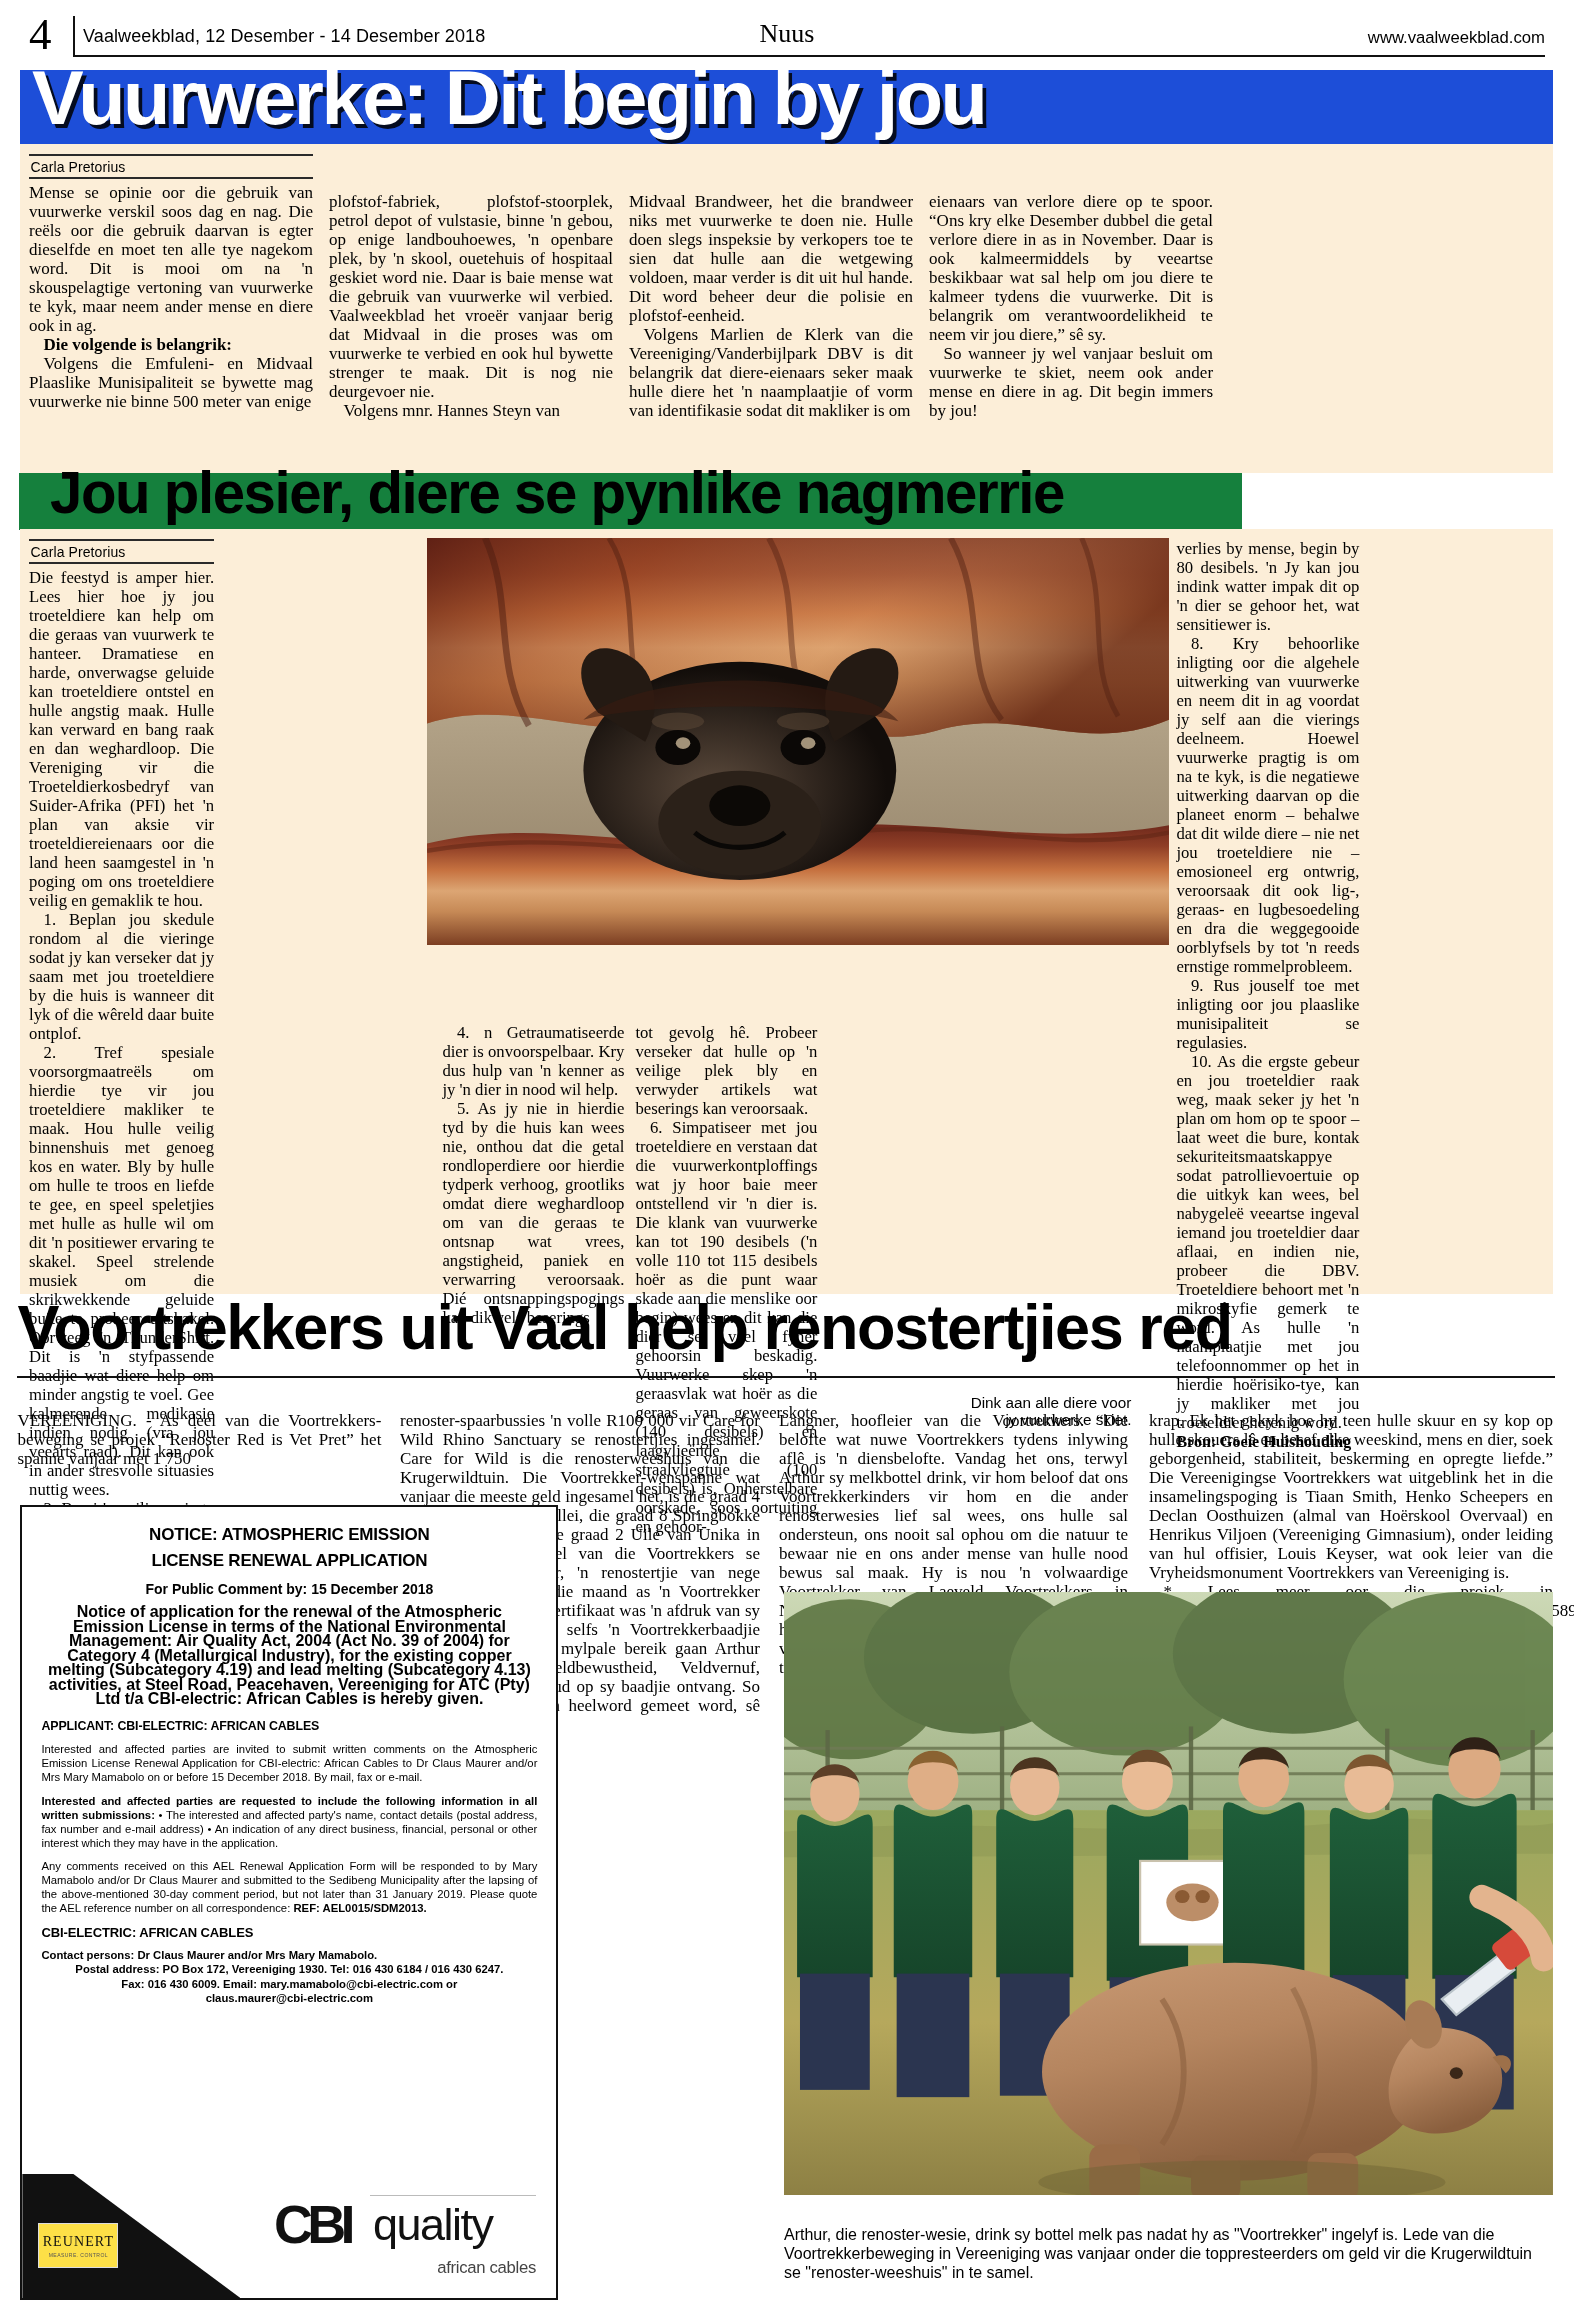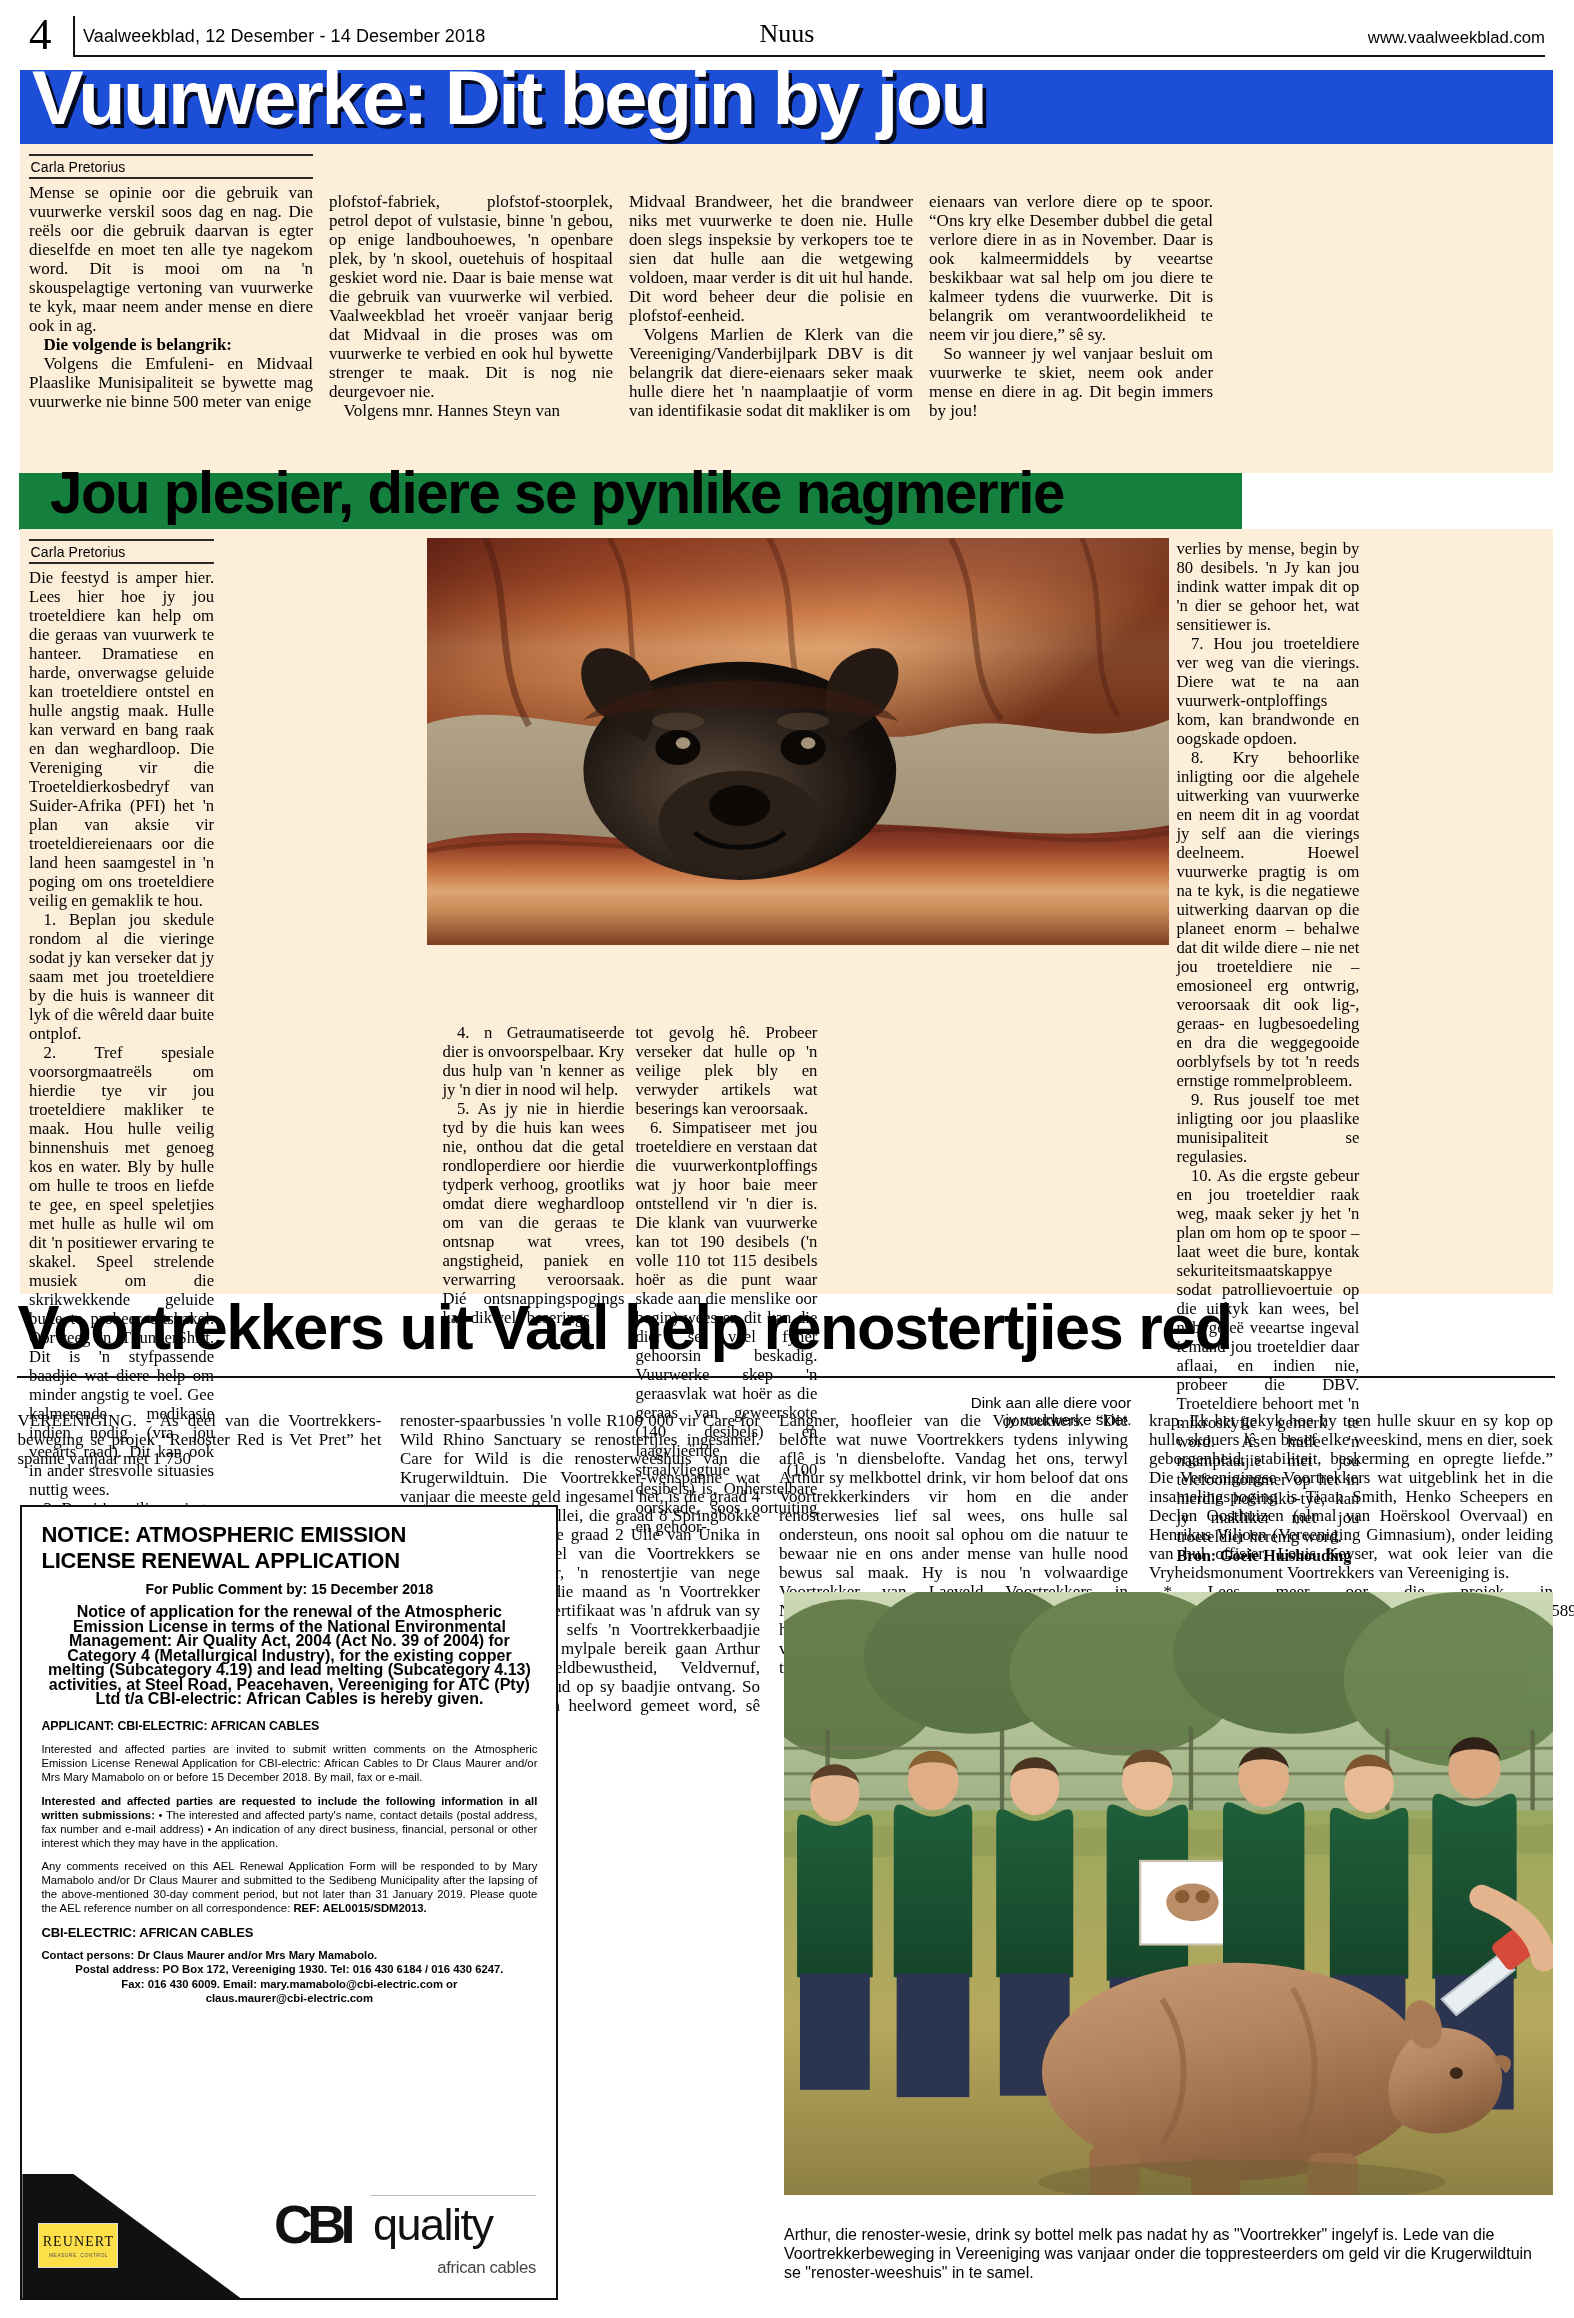--- a/index.html
+++ b/index.html
@@ -81,21 +81,21 @@
     line-height:19px;text-align:justify;}
   .a3-c1{left:17.4px;top:1411px;width:364px;}
   .a3-c2{left:400px;top:1411px;width:360px;}
   .a3-c3{left:779px;top:1411px;width:349px;}
   .a3-c4{left:1149px;top:1411px;width:404px;}
 
   
   .notice{position:absolute;left:20.4px;top:1505px;width:538px;height:795px;
     background:#fff;border:2.9px solid #111;box-sizing:border-box;overflow:hidden;}
   .nt-inner{padding:14.5px 19px 0 19px;font-family:"Liberation Sans",sans-serif;color:#000;}
-  .nt-title{font-weight:700;font-size:22px;line-height:26px;letter-spacing:-0.2px;}
+  .nt-title{font-weight:700;font-size:17px;line-height:26px;text-align:center;letter-spacing:-0.2px;}
   .nt-sub{font-weight:700;font-size:14px;text-align:center;margin-top:7.3px;}
   .nt-lead{font-weight:700;font-size:16px;line-height:14.5px;text-align:center;margin-top:8.7px;}
   .nt-applicant{font-weight:700;font-size:12.4px;margin-top:11.6px;letter-spacing:-0.1px;}
   .nt-p{font-size:11.3px;line-height:14px;text-align:justify;margin-top:9.5px;}
   .nt-p b{font-weight:700;}
   .nt-head{font-weight:700;font-size:13px;margin-top:10.2px;letter-spacing:-0.1px;}
   .nt-contact{font-weight:700;font-size:11.3px;line-height:14.5px;margin-top:7.3px;}
   .nt-contact .c1{}
   .nt-contact .c2{text-align:center;}
 
@@ -275,21 +275,20 @@
     </div>
     <div class="a2-col a2-c4">
       <div class="bodytext sm">
         <p style="visibility:hidden;height:0;overflow:hidden">6. Simpatiseer met jou troeteldiere en verstaan dat die vuurwerkontploffings wat jy hoor baie meer ontstellend vir 'n dier is. Die klank van vuurwerke kan tot 190 desibels ('n volle 110 tot 115 desibels hoër as die punt waar skade aan die menslike oor begin) wees en dit kan die dier se veel fyner gehoorsin beskadig. Vuurwerke skep 'n geraasvlak wat hoër as die geraas van geweerskote (140 desibels) en laagvlieënde straalvliegtuie (100 desibels) is. Onherstelbare oorskade, soos oortuiting en gehoor-</p>
       </div>
     </div>
 
     <div class="a2-col a2-c5">
       <div class="bodytext sm">
         <p>verlies by mense, begin by 80 desibels. 'n Jy kan jou indink watter impak dit op 'n dier se gehoor het, wat sensitiewer is.</p>
-        <p class="ind">7. Hou jou troeteldiere ver weg van die vierings. Diere wat te na aan vuurwerk-ontploffings kom, kan brandwonde en oogskade opdoen.</p>
         <p class="ind">8. Kry behoorlike inligting oor die algehele uitwerking van vuurwerke en neem dit in ag voordat jy self aan die vierings deelneem. Hoewel vuurwerke pragtig is om na te kyk, is die negatiewe uitwerking daarvan op die planeet enorm – behalwe dat dit wilde diere – nie net jou troeteldiere nie – emosioneel erg ontwrig, veroorsaak dit ook lig-, geraas- en lugbesoedeling en dra die weggegooide oorblyfsels by tot 'n reeds ernstige rommelprobleem.</p>
         <p class="ind">9. Rus jouself toe met inligting oor jou plaaslike munisipaliteit se regulasies.</p>
         <p class="ind">10. As die ergste gebeur en jou troeteldier raak weg, maak seker jy het 'n plan om hom op te spoor – laat weet die bure, kontak sekuriteitsmaatskappye sodat patrollievoertuie op die uitkyk kan wees, bel nabygeleë veeartse ingeval iemand jou troeteldier daar aflaai, en indien nie, probeer die DBV. Troeteldiere behoort met 'n mikroskyfie gemerk te word. As hulle 'n naamplaatjie met jou telefoonnommer op het in hierdie hoërisiko-tye, kan jy makliker met jou troeteldier herenig word.</p>
         <p class="src">Bron: Goeie Huishouding</p>
       </div>
     </div>
   </div>
 
   <div class="head3">
     <h2>Voortrekkers uit Vaal help renostertjies red</h2>

